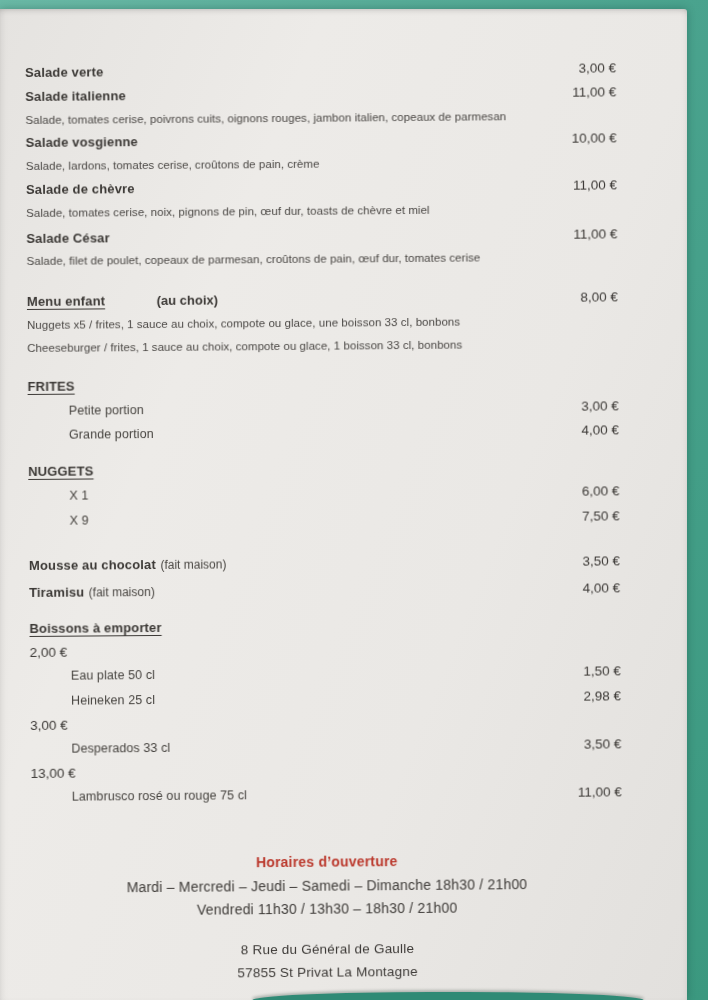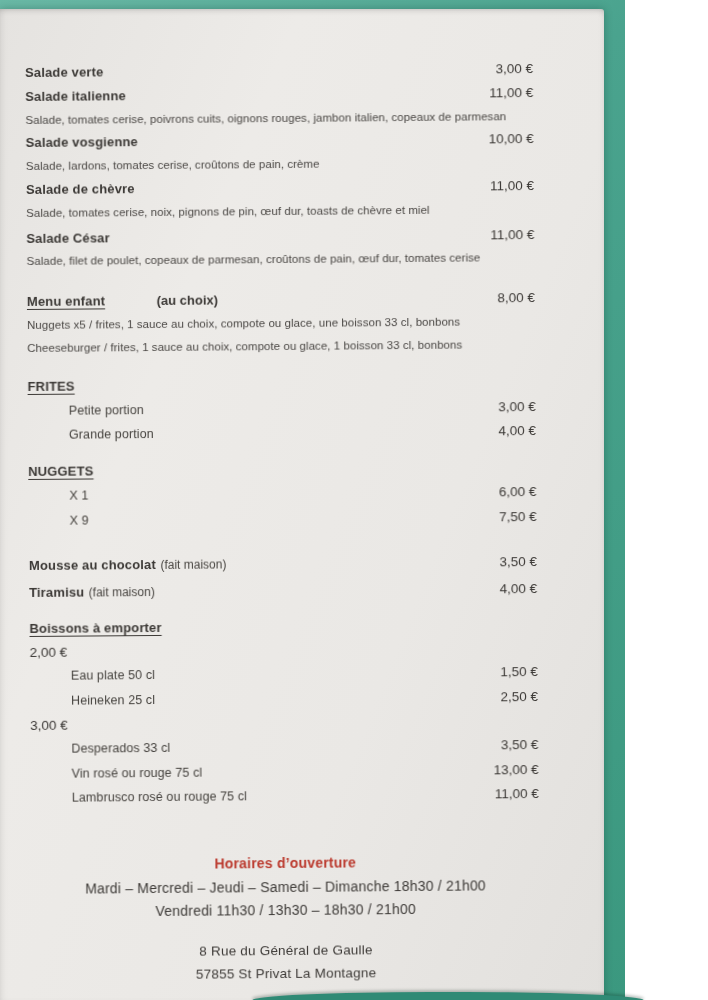--- a/index.html
+++ b/index.html
@@ -1,20 +1,20 @@
 <!DOCTYPE html>
 <html><head>
 <meta charset="utf-8">
 <style>
   * { margin:0; padding:0; box-sizing:border-box; }
   html,body { width:708px; height:1000px; overflow:hidden; }
   body { font-family:"Liberation Sans", sans-serif; }
 
   .scene {
-    position:relative; width:625px; height:1000px;
+    position:relative; width:708px; height:1000px;
     background: linear-gradient(135deg, #6ab9a6 0%, #4aa38e 40%, #3b987f 100%);
   }
 
   .paper {
     position:absolute; left:0; top:9px; right:21px; bottom:0;
     background: linear-gradient(112deg, #e5e3e0 0%, #edebe8 30%, #eae8e5 65%, #e2e0dd 100%);
     border-radius:0 3px 0 0;
     box-shadow:
       0 0 9px rgba(0,45,35,.30),
       inset 0 5px 7px -5px rgba(0,0,0,.22),
@@ -158,31 +158,30 @@
         </div>
         <div class="mrow">
           <span class="iprice">2,00 €</span>
         </div>
         <div class="mrow">
           <span class="pname">Eau plate 50 cl</span>
           <span class="iprice">1,50 €</span>
         </div>
         <div class="mrow">
           <span class="pname">Heineken 25 cl</span>
-          <span class="iprice">2,50 €</span>
+          <span class="iprice">2,98 €</span>
         </div>
         <div class="mrow">
           <span class="iprice">3,00 €</span>
         </div>
         <div class="mrow">
           <span class="pname">Desperados 33 cl</span>
           <span class="iprice">3,50 €</span>
         </div>
         <div class="mrow">
-          <span class="pname">Vin rosé ou rouge 75 cl</span>
           <span class="iprice">13,00 €</span>
         </div>
         <div class="mrow">
           <span class="pname">Lambrusco rosé ou rouge 75 cl</span>
           <span class="iprice">11,00 €</span>
         </div>
       </div>
 
       <div class="footer">
         <div class="hours-title">Horaires d’ouverture</div>

